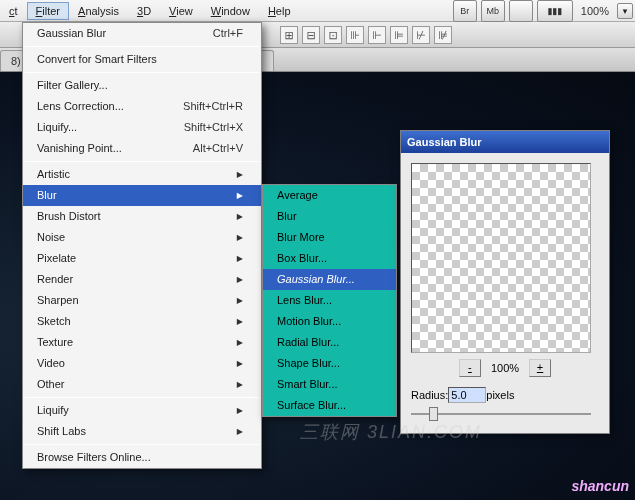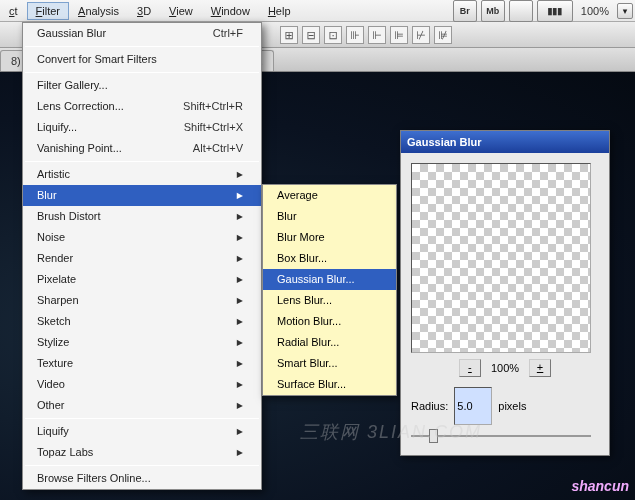--- a/index.html
+++ b/index.html
@@ -1,50 +1,50 @@
 <!DOCTYPE html>
 <html><head>
 <meta charset="utf-8">
 <style>
   * { box-sizing: border-box; margin: 0; padding: 0; font-family: Tahoma, sans-serif; }
   body { width: 635px; height: 500px; overflow: hidden; background: #0a1220; position: relative; }
   .menubar { height: 22px; background: linear-gradient(#f6f6f6,#e8e8e8); display: flex; align-items: center; font-size: 11px; color: #222; border-bottom: 1px solid #aaa; justify-content: flex-end; }
   .menubar .mi { padding: 3px 9px; cursor: default; }
   .menubar .mi.active { background: #d7e4f2; border: 1px solid #7da2ce; padding: 2px 8px; }
   .menubar .spacer { flex: 1; }
-  .menubar .sq { width: 24px; height: 22px; background: linear-gradient(#fdfdfd,#d8d8d8); border:1px solid #888; border-radius:2px; margin: 12px 2px; display:flex; align-items:center; justify-content:center; font-size:9px; color:#333;font-weight:bold;}
+  .menubar .sq { width: 24px; height: 22px; background: linear-gradient(#fdfdfd,#d8d8d8); border:1px solid #888; border-radius:2px; margin: 12px 2px; display:flex; align-items:center; justify-content:center; font-size:9px; color:#333;}
   .menubar .zoom { font-size:11px; color:#333; margin:0 6px; }
   .menubar .arr { width:16px; height:16px; background:linear-gradient(#fdfdfd,#d8d8d8); border:1px solid #888; border-radius:2px; margin:0 2px; display:flex; align-items:center; justify-content:center; font-size:9px;}
   .toolbar2 { height: 26px; background: linear-gradient(#eee,#d0d0d0); border-bottom:1px solid #999; display:flex; align-items:center; gap:4px; padding-left: 280px;}
   .toolbar2 .tb { width:18px; height:18px; border:1px solid #999; background:#f4f4f4; font-size:11px; text-align:center; line-height:16px; color:#555;}
   .tabbar { height:24px; background:linear-gradient(#e0e0e0,#c6c6c6); border-bottom:1px solid #888; display:flex; align-items:flex-end; padding-left:0; font-size:11px;}
   .tabbar .tab { padding:4px 10px; background:#d9d9d9; border:1px solid #999; border-bottom:none; margin-right:0; color:#333; white-space:nowrap; border-radius:3px 3px 0 0; margin-top:2px;}
   .tabbar .tab.active { background:#efefef; }
   .canvas { position:absolute; top:72px; left:0; right:0; bottom:0; background: radial-gradient(ellipse at 20% 60%, #182838 0%, #0a1220 60%, #050a12 100%);}
   .drop { position:absolute; top:22px; left:22px; width:240px; background:#f4f4f4; border:1px solid #8a8a8a; box-shadow:3px 3px 8px rgba(0,0,0,.5); font-size:11px; color:#222;}
   .drop .row { display:flex; align-items:center; padding:3px 18px 3px 14px; cursor:default; line-height:15px;}
   .drop .row .lbl { flex:1; }
   .drop .row .sc { color:#333; font-size:11px;}
   .drop .sep { height:1px; background:#bcbcbc; border-bottom:1px solid #fff; margin:2px 2px;}
   .drop .row.sub::after { content:"▶"; font-size:8px; color:#333; margin-left:6px;}
   .drop .row.hl { background:#2f5fc0; color:#fff;}
   .drop .row.hl::after{ color:#fff;}
-  .submenu { position:absolute; top:184px; left:262px; width:135px; background:#fef9c3; border:1px solid #8a8a8a; box-shadow:3px 3px 8px rgba(0,0,0,.5); font-size:11px;}
+  .submenu { position:absolute; top:184px; left:262px; width:135px; background:#14b8a6; border:1px solid #8a8a8a; box-shadow:3px 3px 8px rgba(0,0,0,.5); font-size:11px;}
   .submenu .row { padding:3px 14px; cursor:default; line-height:15px;}
-  .submenu .row.hl { background:#2f5fc0; color:#fff;}
+  .submenu .row.hl { background:#2f5fc0; color:#fff;font-style:italic;}
   .dialog { position:absolute; top:130px; left:400px; width:210px; background:#eaeaea; border:1px solid #808080; box-shadow:2px 2px 8px rgba(0,0,0,.5); font-size:11px;}
   .dialog .tbar { height:22px; background:linear-gradient(#3e6fcf,#1b3f9b); color:#fff; font-weight:bold; font-size:11px; display:flex; align-items:center; padding:0 6px;}
   .dialog .body { padding:10px;}
   .preview { width:180px; height:190px; border:1px inset #aaa; margin-bottom:6px;
     background-image: linear-gradient(45deg,#ccc 25%,transparent 25%),linear-gradient(-45deg,#ccc 25%,transparent 25%),linear-gradient(45deg,transparent 75%,#ccc 75%),linear-gradient(-45deg,transparent 75%,#ccc 75%);
     background-size:16px 16px; background-position:0 0,0 8px,8px -8px,-8px 0; background-color:#fff;}
   .zoomrow { display:flex; align-items:center; justify-content:center; gap:10px; margin-bottom:10px;}
   .zbtn { width:22px; height:18px; border:1px outset #ccc; background:#e4e4e4; text-align:center; font-size:11px; line-height:15px;}
-  .radrow { display:flex; align-items:center; gap:6px; margin-bottom:2px;}
-  .radrow input { width:38px; font-size:11px; padding:12px 2px; border:1px inset #aaa; background:#cfe0ff;}
+  .radrow { display:flex; align-items:center; margin-bottom:2px;}
+  .radrow input { width:38px; font-size:11px; padding:1px 2px; border:1px inset #aaa; background:#cfe0ff;}
   .slider { position:relative; width:180px; height:18px;}
   .slider .track { position:absolute; top:8px; left:0; right:0; height:2px; background:#999;}
   .slider .thumb { position:absolute; top:2px; left:18px; width:9px; height:14px; background:#e4e4e4; border:1px solid #777;}
   .watermark { position:absolute; left:300px; top:420px; color:rgba(200,200,200,.35); font-size:18px; letter-spacing:2px;font-style:italic;}
   .wm2 { position:absolute; right:6px; bottom:6px; color:#f0abfc; font-size:14px; font-weight:bold; font-style:italic;}
 </style>
 </head>
 <body>
 
 <div class="menubar" id="menubar">
@@ -112,64 +112,62 @@
     <div class="row sub hl">
       <span class="lbl">Blur</span>
     </div>
     <div class="row sub">
       <span class="lbl">Brush Distort</span>
     </div>
     <div class="row sub">
       <span class="lbl">Noise</span>
     </div>
     <div class="row sub">
-      <span class="lbl">Render</span>
+      <span class="lbl">Pixelate</span>
     </div>
     <div class="row sub">
-      <span class="lbl">Pixelate</span>
+      <span class="lbl">Render</span>
     </div>
     <div class="row sub">
       <span class="lbl">Sharpen</span>
     </div>
     <div class="row sub">
       <span class="lbl">Sketch</span>
-    </div>
-    <div class="row sub">
-      <span class="lbl">Stylize</span>
     </div>
     <div class="row sub">
       <span class="lbl">Texture</span>
     </div>
     <div class="row sub">
       <span class="lbl">Video</span>
     </div>
     <div class="row sub">
       <span class="lbl">Other</span>
     </div>
     <div class="sep"></div>
     <div class="row sub">
       <span class="lbl">Liquify</span>
     </div>
     <div class="row sub">
-      <span class="lbl">Topaz Labs</span>
+      <span class="lbl">Shift Labs</span>
     </div>
     <div class="sep"></div>
     <div class="row">
       <span class="lbl">Browse Filters Online...</span>
     </div>
   </div>
 <div class="submenu" id="blursubmenu">
     <div class="row">Average</div>
     <div class="row">Blur</div>
     <div class="row">Blur More</div>
     <div class="row">Box Blur...</div>
     <div class="row hl">Gaussian Blur...</div>
     <div class="row">Lens Blur...</div>
     <div class="row">Motion Blur...</div>
     <div class="row">Radial Blur...</div>
+    <div class="row">Shape Blur...</div>
     <div class="row">Smart Blur...</div>
     <div class="row">Surface Blur...</div>
   </div>
 
 <div class="dialog">
   <div class="tbar">
       <span>Gaussian Blur</span>
     </div>
   <div class="body">
     <div class="preview"></div>

